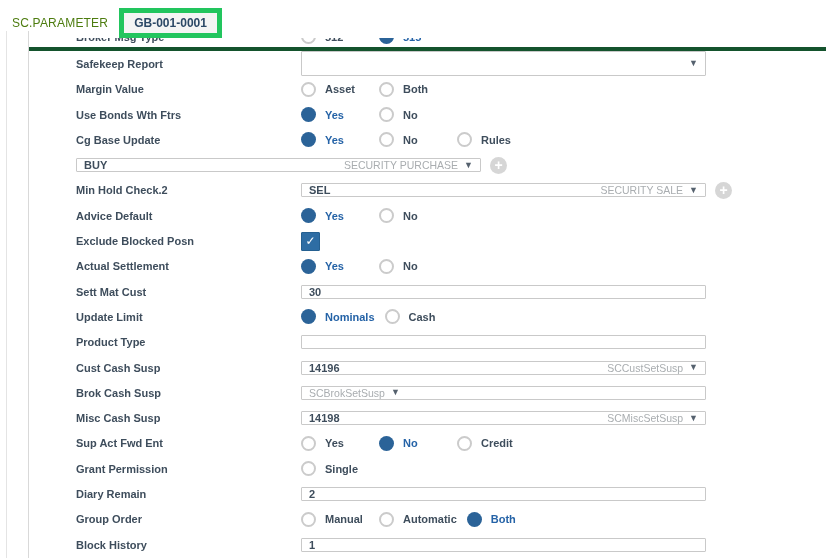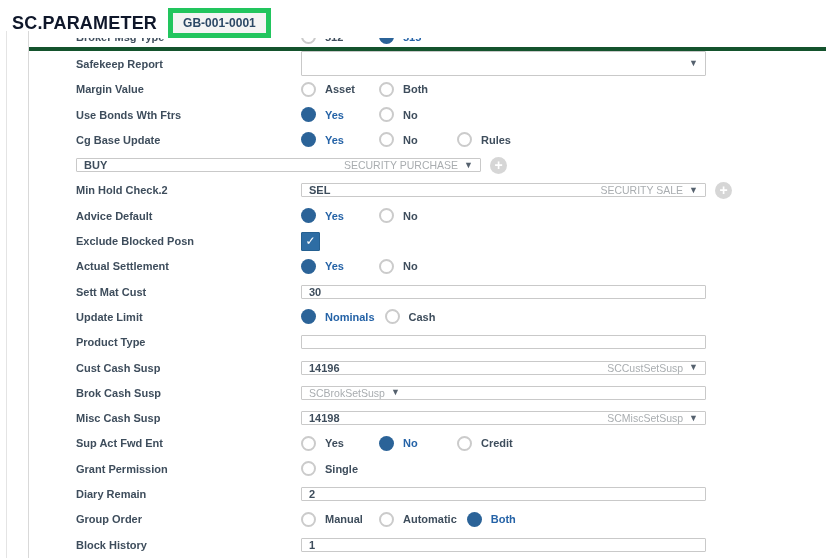--- a/index.html
+++ b/index.html
@@ -1,21 +1,21 @@
 <!DOCTYPE html>
 <html><head>
 <meta charset="utf-8">
 <style>
   * { margin:0; padding:0; box-sizing:border-box; }
   html, body { background:#fff; }
   body { width:826px; height:558px; font-family:"Liberation Sans", sans-serif; overflow:hidden; }
   .page { position:relative; width:826px; height:558px; background:#fff; overflow:hidden; }
 
   .header { position:absolute; top:8px; left:12px; display:flex; align-items:center; gap:11px; z-index:3; }
-  .title { color:#0f172a; font-weight:bold; font-size:18px; letter-spacing:.2px; }
+  .title { color:#4d7c0f; font-weight:normal; font-size:12px; letter-spacing:.2px; }
   .badge { border:5px solid #22c55e; background:#f4f4f4; color:#2c4866; font-weight:bold; font-size:12px; padding:3px 10px; }
 
   .vline { position:absolute; top:31px; bottom:0; width:1px; background:#e4e4e4; z-index:1; }
   .vline-outer { left:6px; }
   .vline-inner { left:28px; background:#d9d9d9; }
 
   .form-viewport { position:absolute; top:38px; left:29px; right:0; bottom:0; overflow:hidden; background:#fff; z-index:2; }
   .form-body { margin-top:-12px; }
   .form-row { display:flex; align-items:center; height:25.3px; padding-left:47px; }
   .form-row.divider { border-bottom:4px solid #14532d; }

